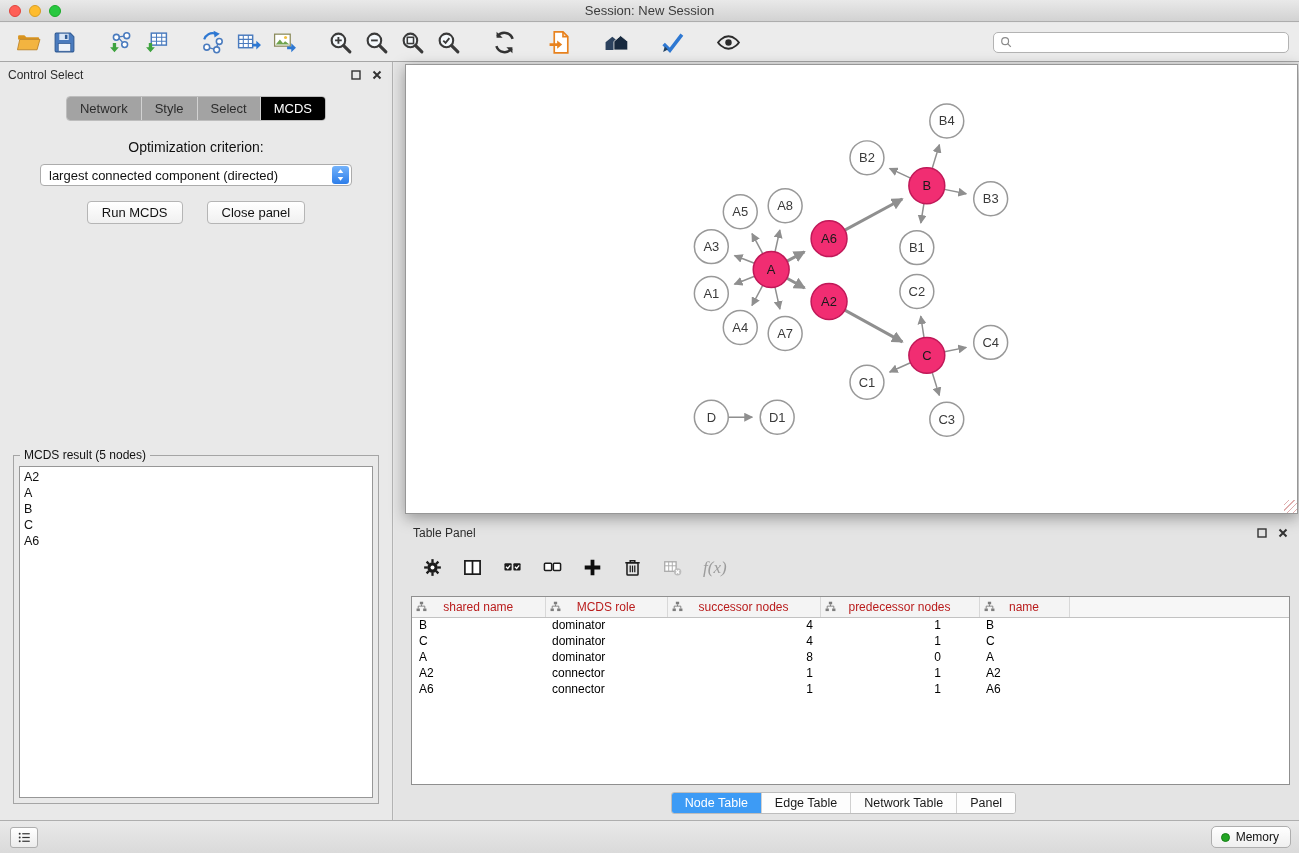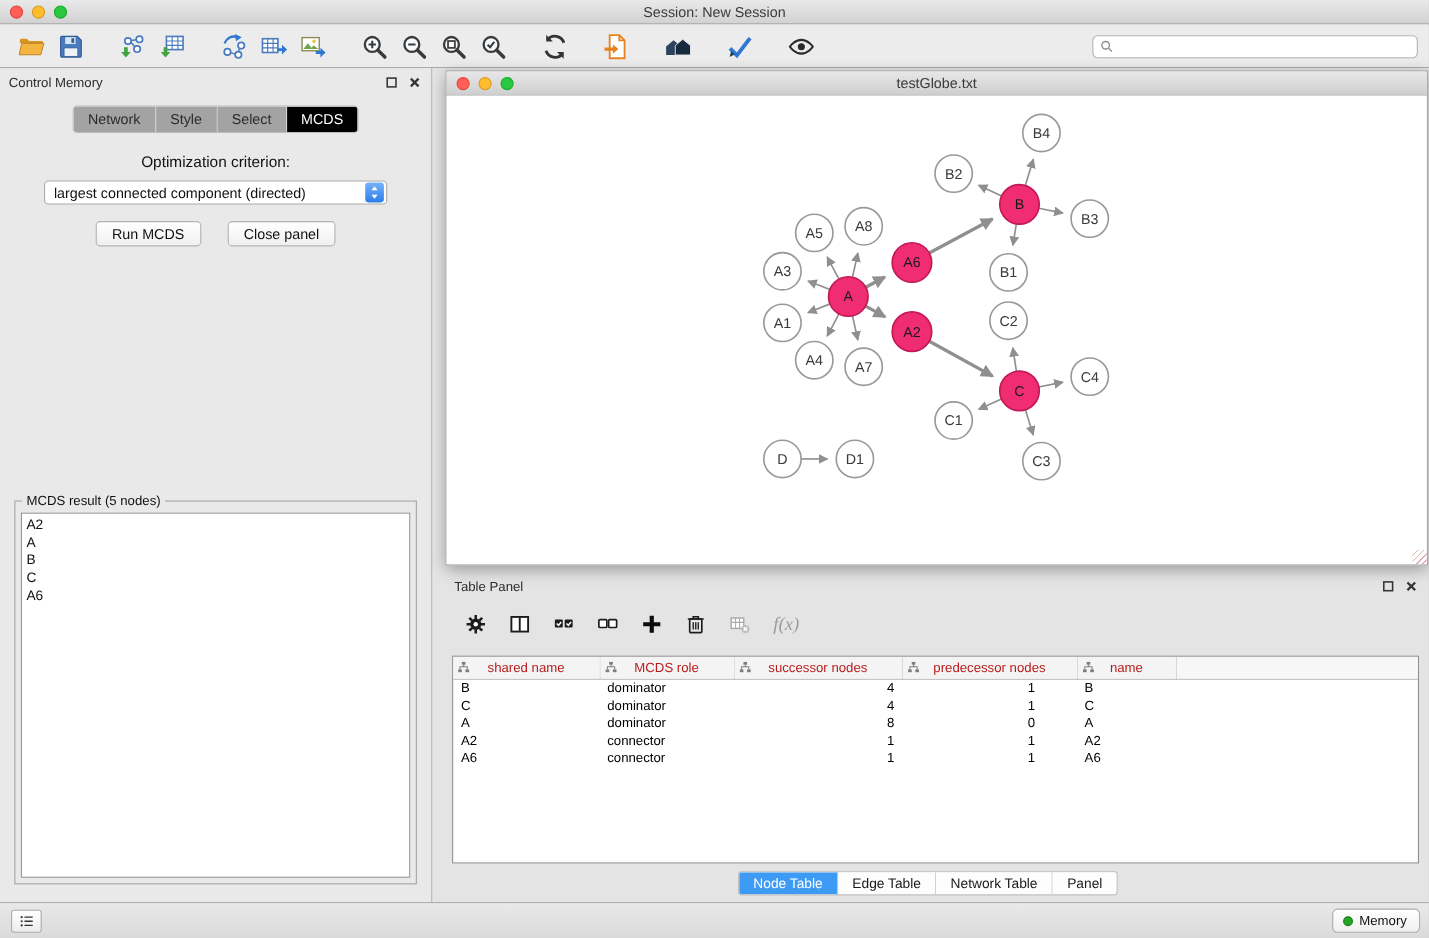--- a/index.html
+++ b/index.html
@@ -247,21 +247,21 @@
           <line x1="9.2" y1="9.2" x2="12.6" y2="12.6" stroke="#8a8a8a" stroke-width="1.4"></line>
         </svg>
       <input type="text" placeholder="" style="">
     </div>
   </div>
 
   <div class="main">
 
     <div class="control-panel">
       <div class="panel-header">
-        <span>Control Memory</span>
+        <span>Control Select</span>
         <span class="panel-controls">
           <button class="pbtn">
               <svg viewBox="0 0 12 12">
                 <rect x="2" y="2" width="8" height="8" fill="none" stroke="#333" stroke-width="1.4"></rect>
               </svg>
             </button>
           <button class="pbtn">
               <svg viewBox="0 0 12 12">
                 <path d="M2.5 2.5l7 7M9.5 2.5l-7 7" stroke="#333" stroke-width="2"></path>
               </svg>
@@ -298,28 +298,20 @@
             <div class="result-item">B</div>
             <div class="result-item">C</div>
             <div class="result-item">A6</div>
           </div>
       </div>
     </div>
 
     <div class="right-area">
 
       <div class="network-window">
-        <div class="net-titlebar">
-          <div class="traffic">
-            <span class="tl red"></span>
-            <span class="tl yellow"></span>
-            <span class="tl green"></span>
-          </div>
-          <div class="net-title">testGlobe.txt</div>
-        </div>
         <div class="net-content">
           <svg id="graph-svg" viewBox="0 0 891 427" preserveAspectRatio="xMidYMin meet">
               <defs>
                 <marker id="arrow" markerUnits="userSpaceOnUse" markerWidth="9" markerHeight="9" viewBox="0 0 9 9" refX="8" refY="4.5" orient="auto">
                   <path d="M0 0L9 4.5L0 9z" fill="#8F8F8F"></path>
                 </marker>
                 <marker id="arrow-big" markerUnits="userSpaceOnUse" markerWidth="12" markerHeight="12" viewBox="0 0 12 12" refX="10.5" refY="6" orient="auto">
                   <path d="M0 0L12 6L0 12z" fill="#8F8F8F"></path>
                 </marker>
               </defs>

